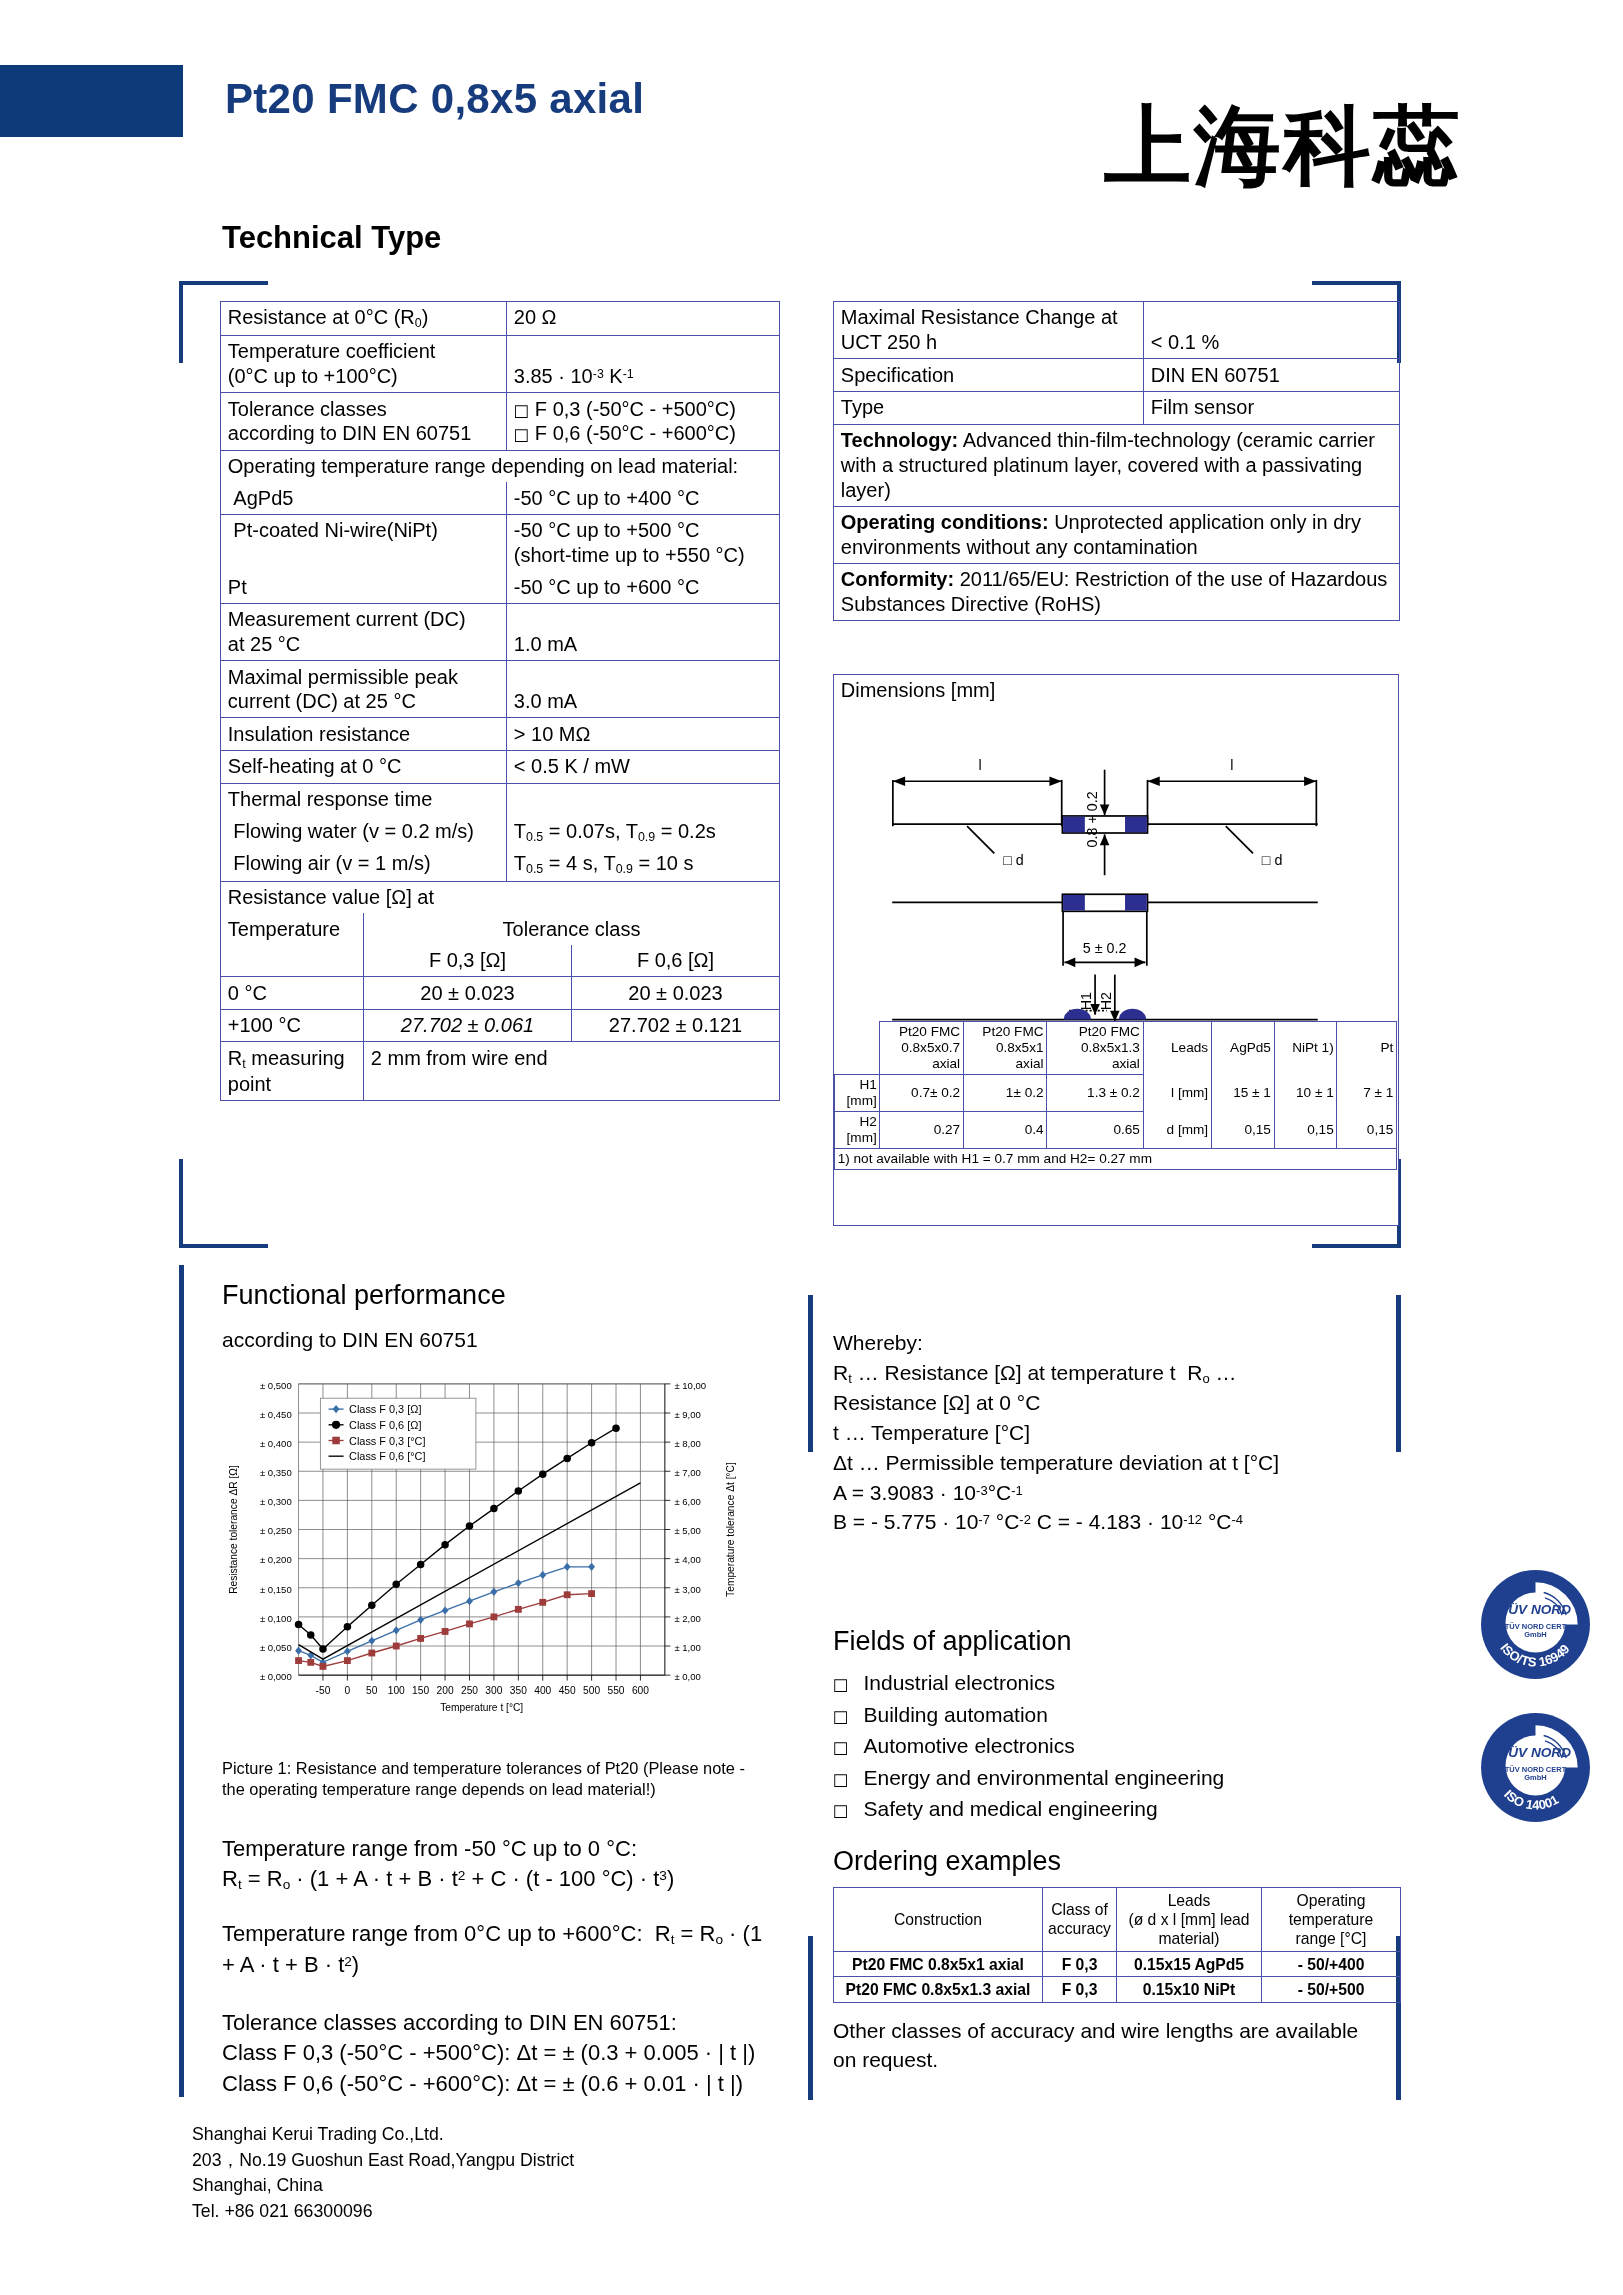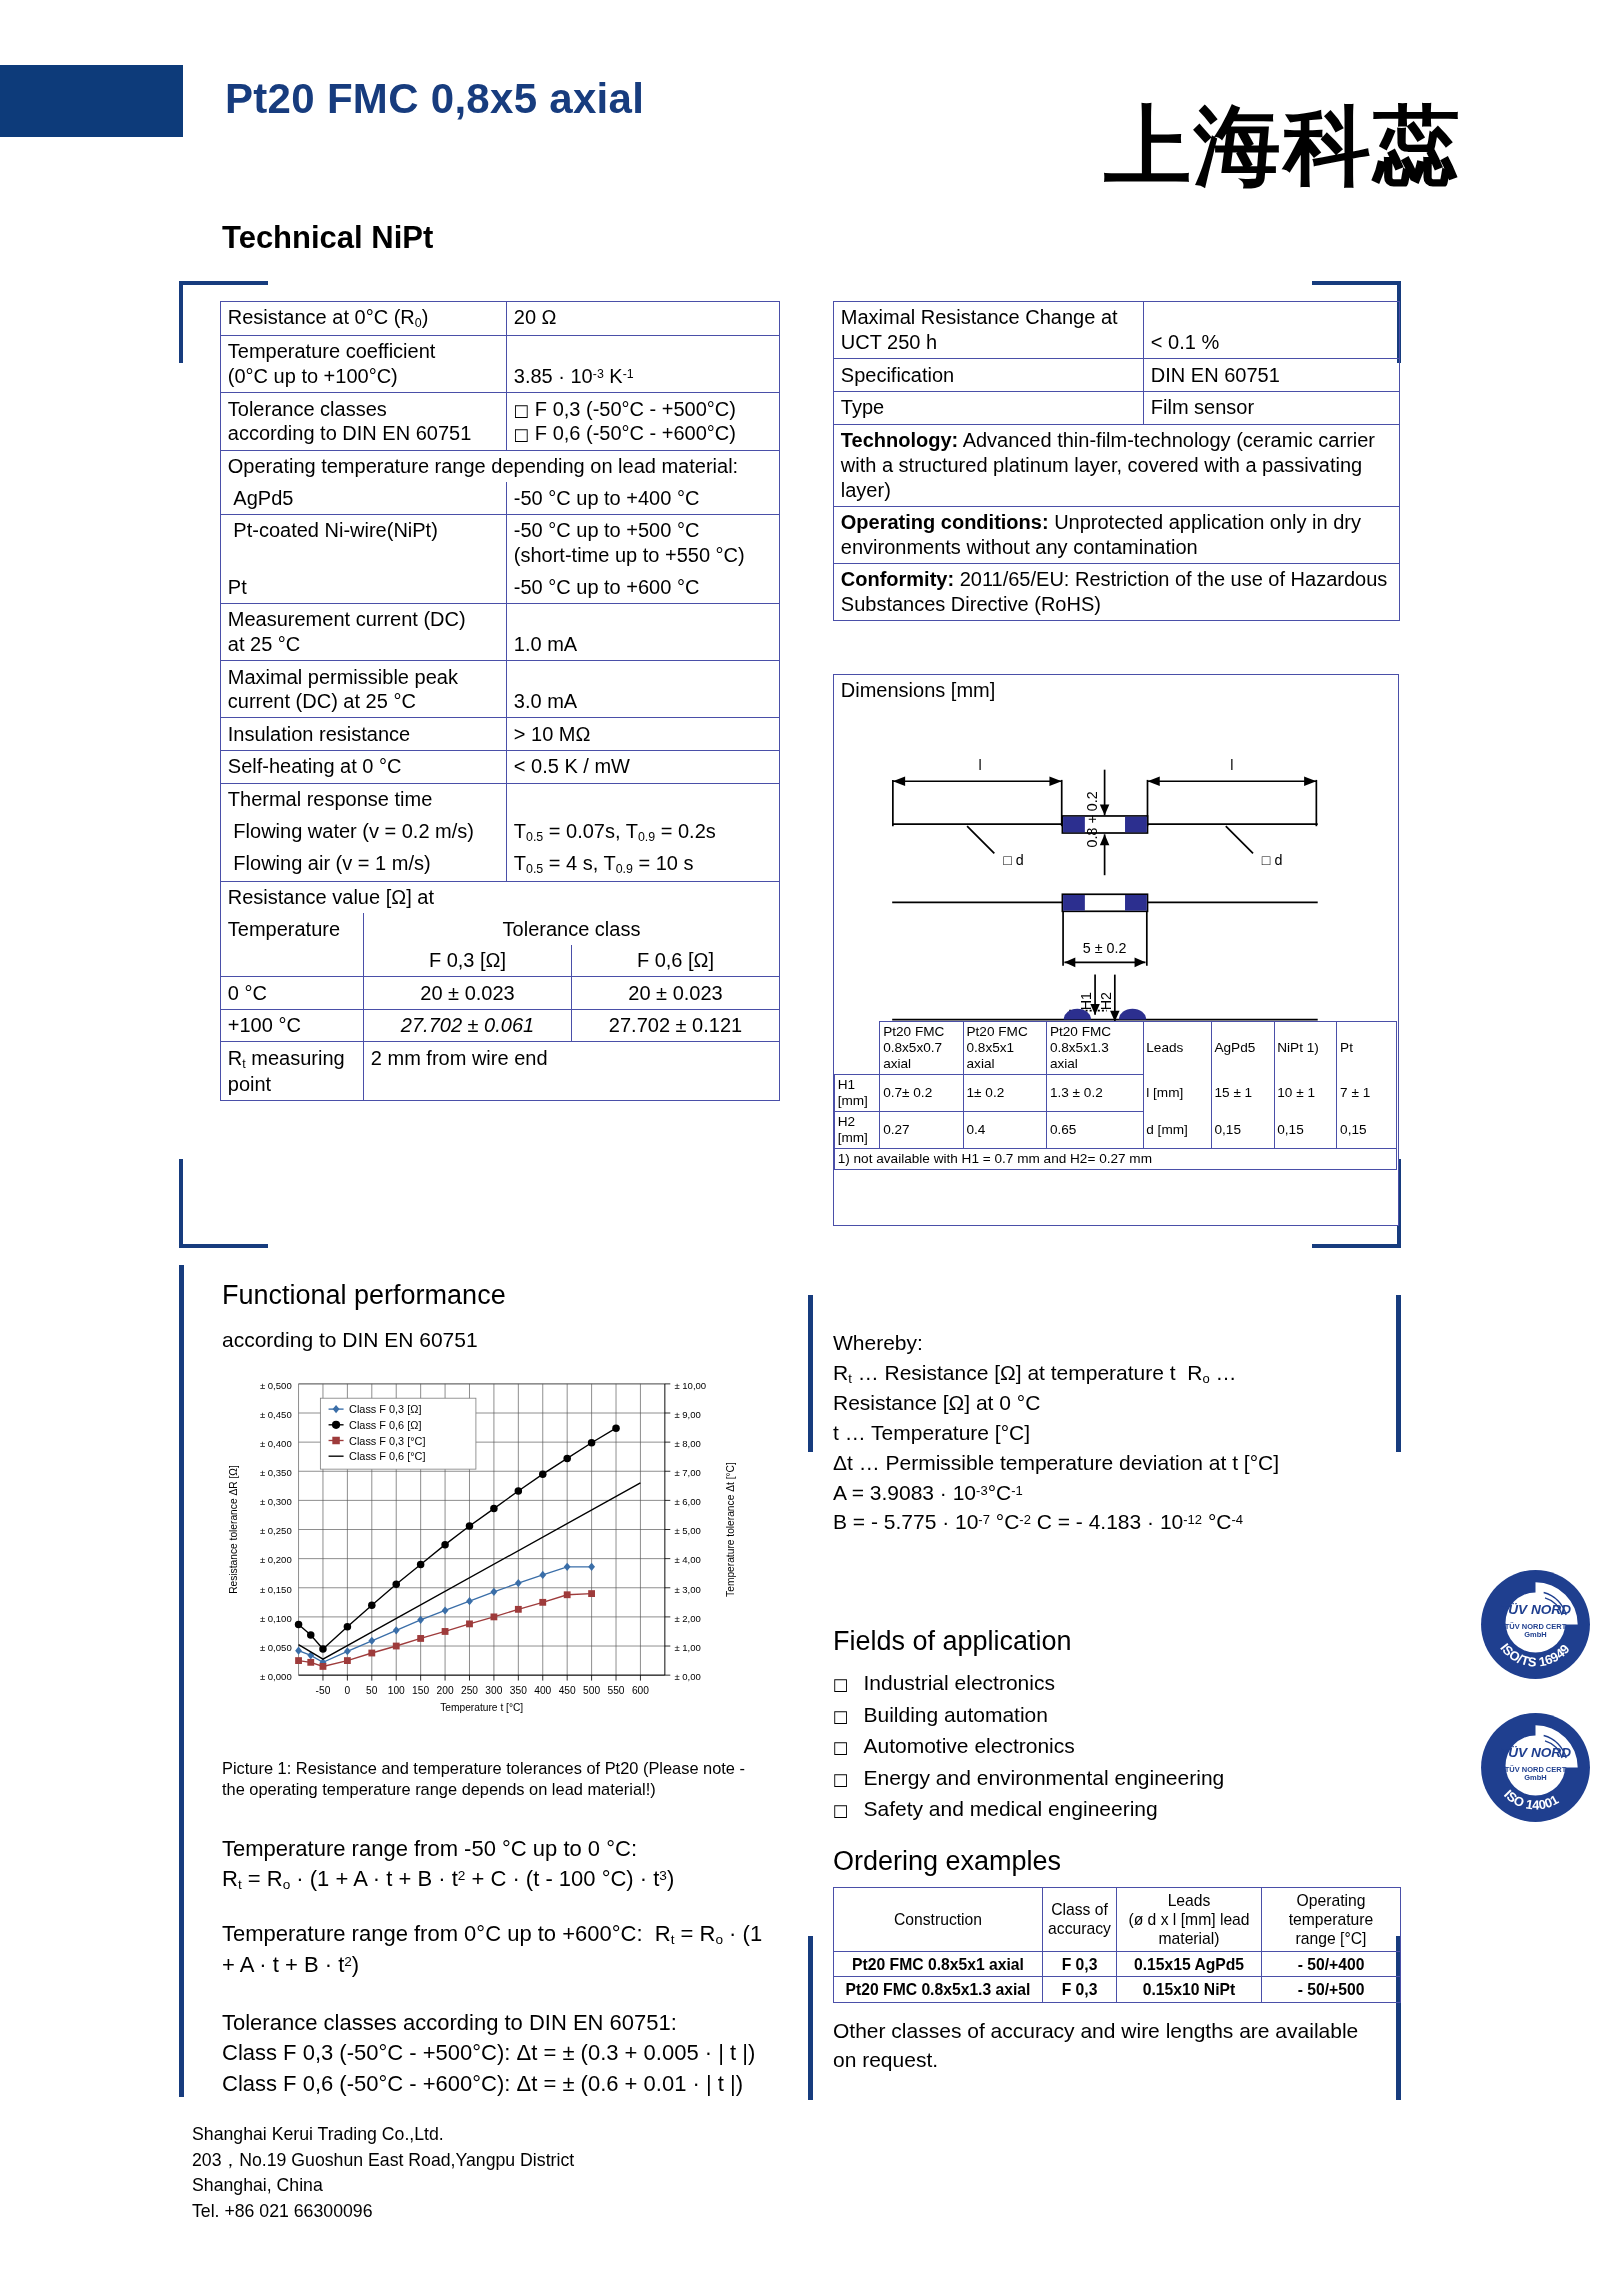--- a/index.html
+++ b/index.html
@@ -71,21 +71,21 @@
   #dim-panel {
     position:absolute; left:833px; top:674px; width:566px; height:552px;
     border:1.4px solid #4a4fa8; background:#fff;
   }
   #dim-title { position:absolute; left:6.8px; top:4.1px; font-size:20px; }
   #dim-svg { position:absolute; left:0; top:30px; }
 
   
   #dim-table { position:absolute; left:0px; top:346px; width:563px; }
   table.dimt { border-collapse:collapse; table-layout:fixed; width:563px; font-size:13.6px; }
-  table.dimt td { border:1.4px solid #4a4fa8; padding:2px 2.7px; text-align:left; line-height:1.18; }
+  table.dimt td { border:1.4px solid #4a4fa8; padding:2px 2.7px; text-align:right; line-height:1.18; }
   table.dimt td.nobord { border:none; }
   .dnote { font-size:13.6px; padding-left:4.1px; text-align:left !important; }
 
   
   #fp-title { position:absolute; left:222px; top:1280px; font-size:27px; }
   #fp-sub   { position:absolute; left:222px; top:1328px; font-size:21px; }
 
   
   #chart-wrap { position:absolute; left:218px; top:1360px; width:539px; height:382px; }
 
@@ -117,21 +117,21 @@
   #tuv2 { left:1479px; top:1711px; }
 </style>
 </head>
 <body>
 
 <div id="header">
   <div id="blue-block"></div>
   <div id="doc-title">Pt20 FMC 0,8x5 axial</div>
   <div id="brand-logo">上海科蕊</div>
 </div>
-<div id="section-technical">Technical NiPt</div>
+<div id="section-technical">Technical Type</div>
 
 <div class="bracket bk-tl" style="left:179px;top:281px;width:89px;height:82px;"></div>
 <div class="bracket bk-tr" style="left:1312px;top:281px;width:89px;height:82px;"></div>
 <div class="bracket bk-bl" style="left:179px;top:1159px;width:89px;height:89px;"></div>
 <div class="bracket bk-br" style="left:1312px;top:1159px;width:89px;height:89px;"></div>
 
 <div class="vline" style="left:179px;top:1265px;height:832px;"></div>
 <div class="vline" style="left:808px;top:1295px;height:157px;"></div>
 <div class="vline" style="left:808px;top:1936px;height:164px;"></div>
 <div class="vline" style="left:1396px;top:1295px;height:157px;"></div>

